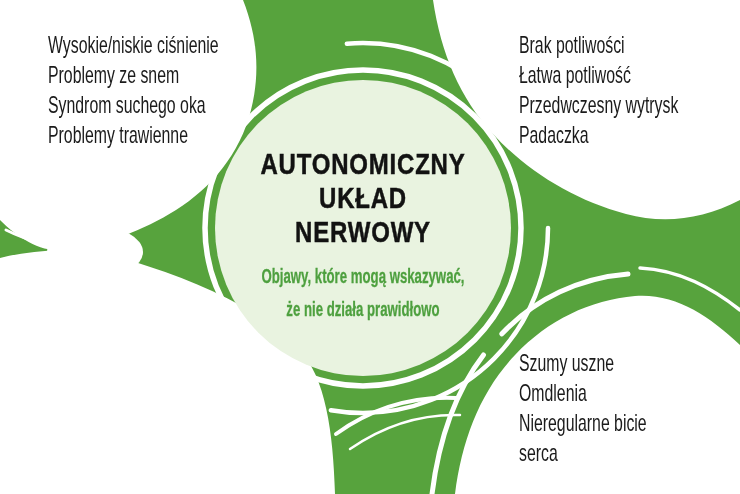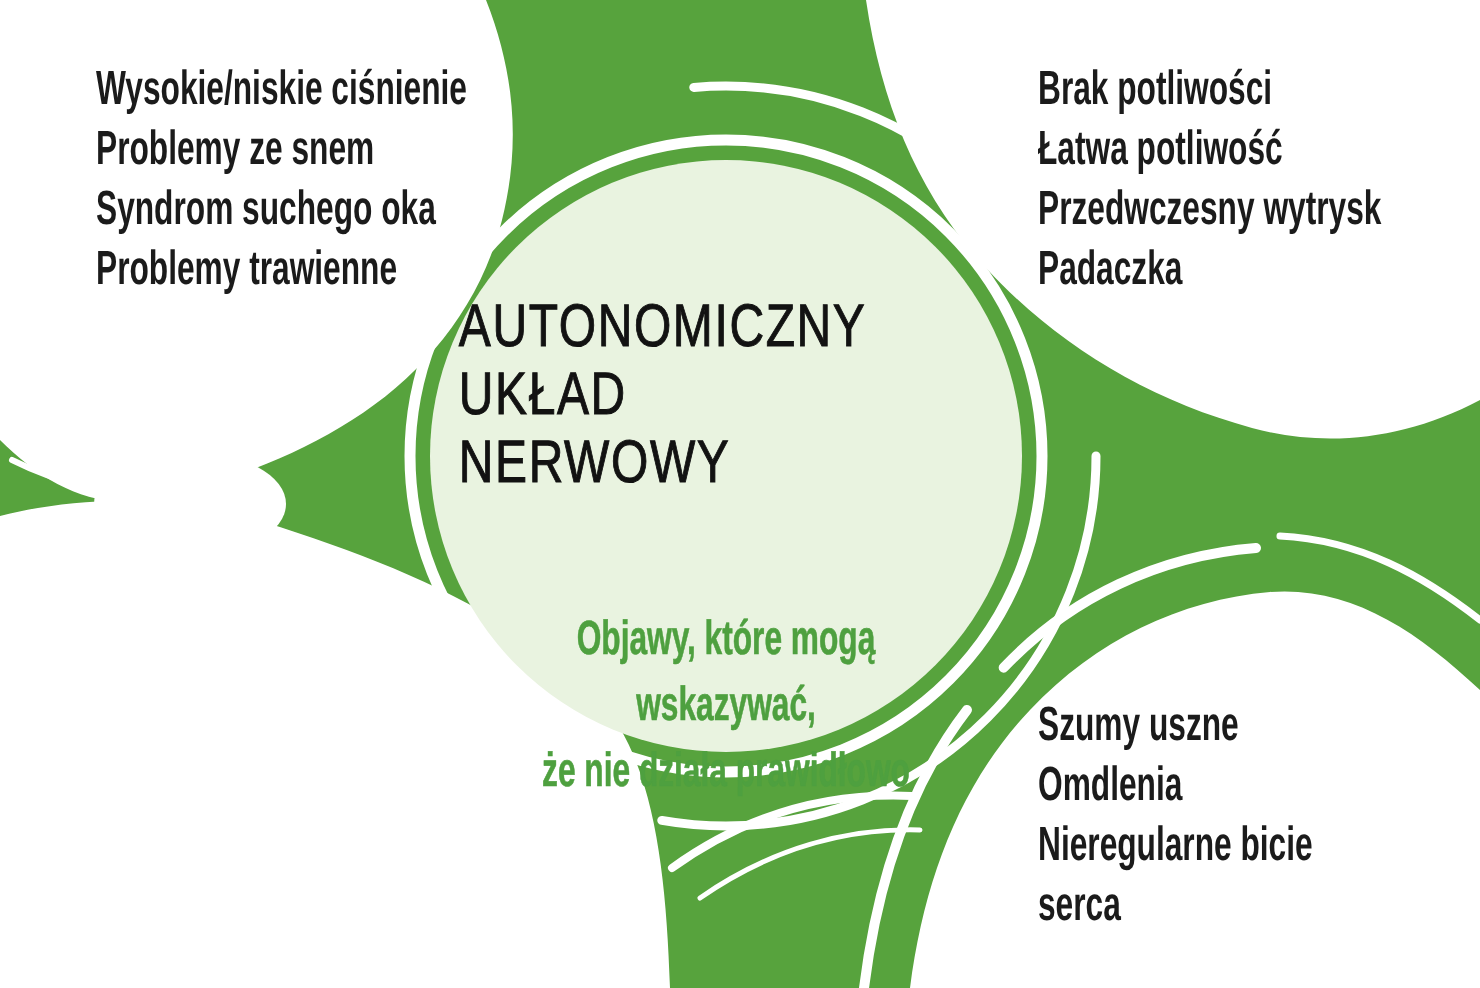--- a/index.html
+++ b/index.html
@@ -3,38 +3,38 @@
 <meta charset="utf-8">
 <style>
   html,body{margin:0;padding:0;background:#ffffff;}
   .stage{
     position:relative;width:740px;height:494px;overflow:hidden;
     font-family:"Liberation Sans",sans-serif;
     background:#57a33d;
   }
   .bg-svg{position:absolute;left:0;top:0;width:740px;height:494px;}
   
-  .list{position:absolute;color:#1b1b1b;font-size:24px;line-height:30px;font-weight:700;}
+  .list{position:absolute;color:#1b1b1b;font-size:24px;line-height:30px;font-weight:400;}
   .li{white-space:nowrap;transform:scaleX(.66);transform-origin:0 0;letter-spacing:0;}
   .li.wrap{white-space:normal;width:250px;}
   .list.tl{left:48px;top:30px;}
   .list.tr{left:519px;top:30px;}
   .list.bl{left:48px;top:348px;}
   .list.br{left:519px;top:348px;}
   
   .center-title{
-    position:absolute;left:196px;top:147px;width:334px;text-align:left;
-    font-size:30px;line-height:34px;font-weight:400;color:#121212;
+    position:absolute;left:196px;top:147px;width:334px;text-align:center;
+    font-size:30px;line-height:34px;font-weight:700;color:#121212;
     letter-spacing:1px;-webkit-text-stroke:.5px #121212;
   }
   .t-line{transform:scaleX(.8);transform-origin:50% 0;}
   
   .center-sub{
     position:absolute;left:196px;top:260px;width:334px;text-align:center;
-    font-size:24px;line-height:33px;font-weight:700;color:#4ea03f;margin-top:43px;
+    font-size:20px;line-height:33px;font-weight:700;color:#4ea03f;
     -webkit-text-stroke:.3px #4ea03f;
   }
   .s-line{transform:scaleX(.66);transform-origin:50% 0;}
 </style>
 </head>
 <body>
 
 <div class="stage">
 
   <svg class="bg-svg" viewBox="0 0 740 494" aria-hidden="true">

